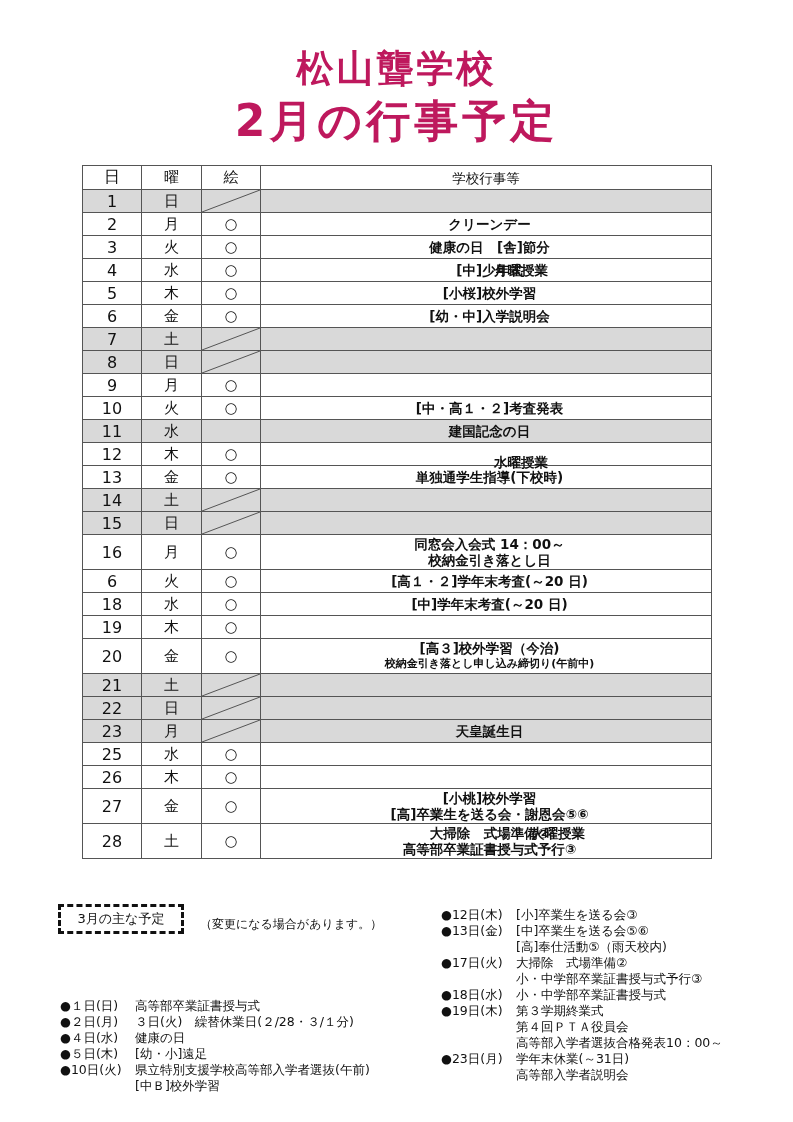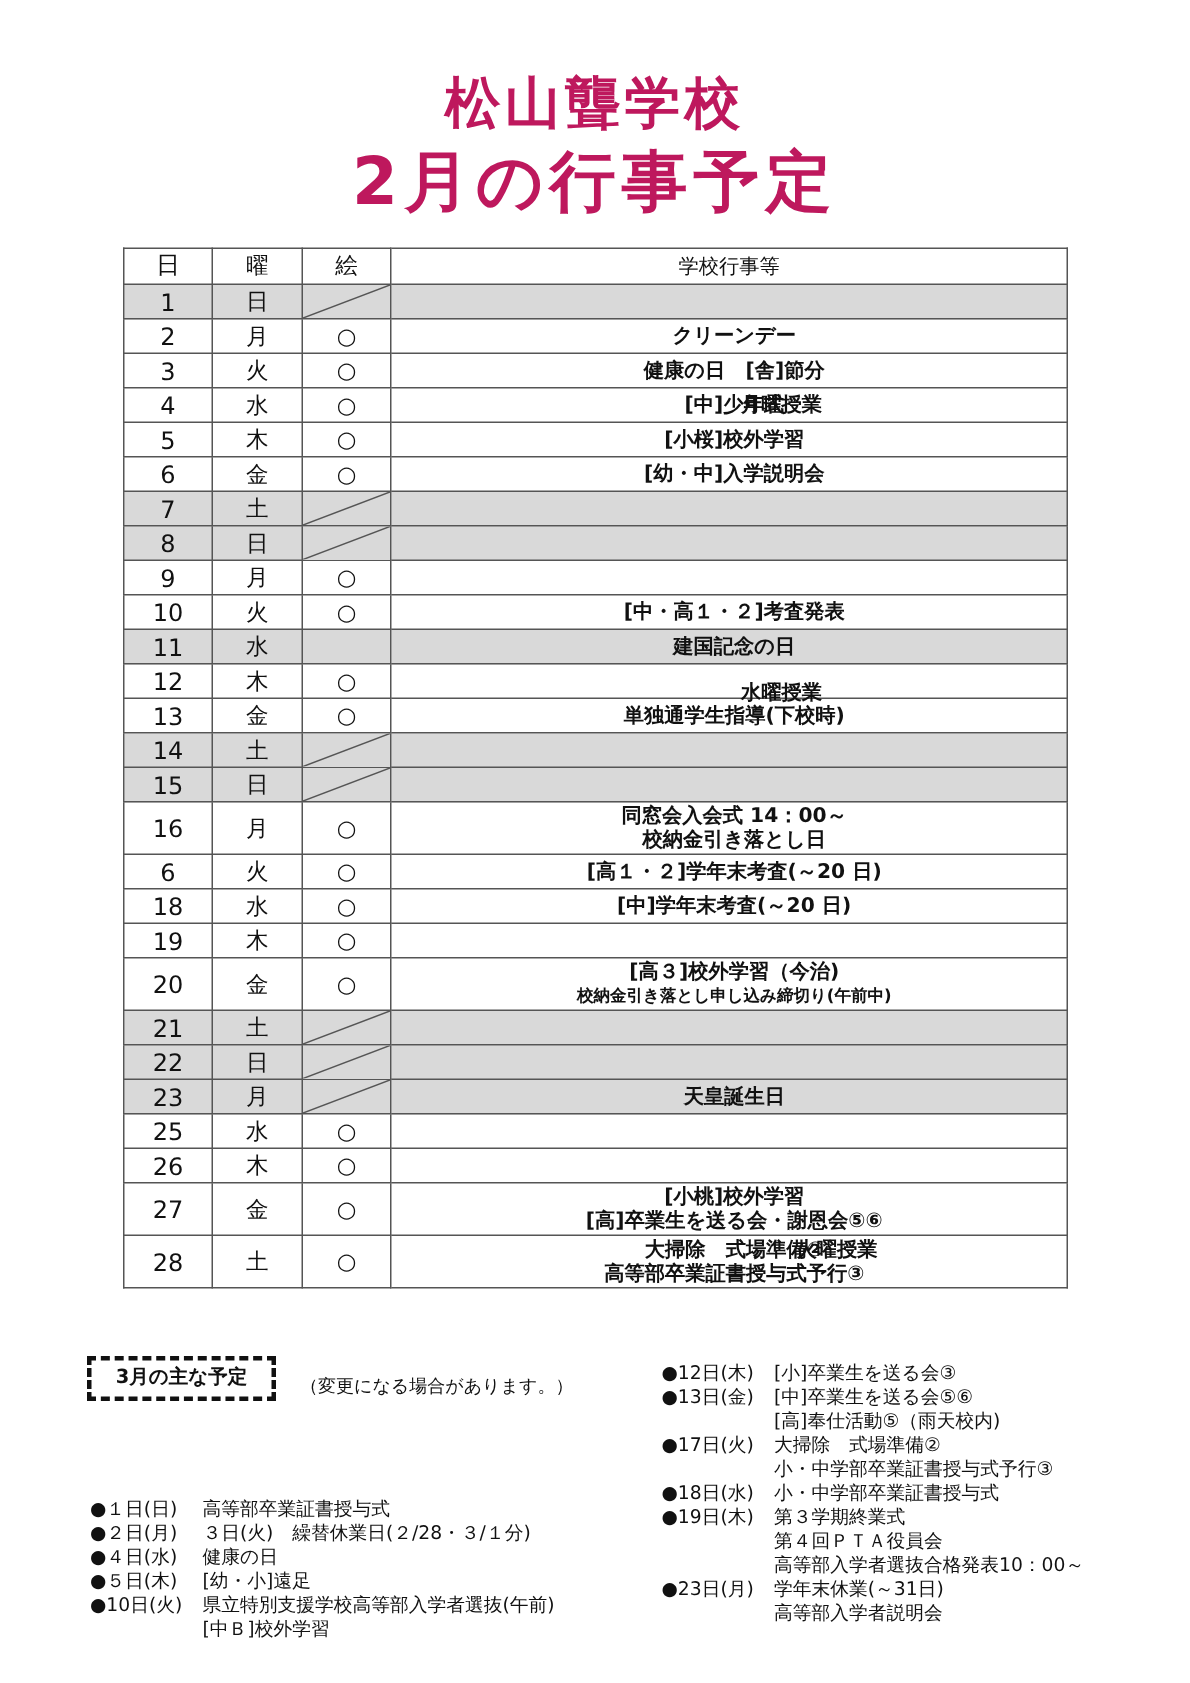--- a/index.html
+++ b/index.html
@@ -13,21 +13,21 @@
   .c-day { width:58px; text-align:center; font-size:16px; }
   .c-wd { width:59px; text-align:center; font-size:15px; }
   .c-bus { width:58px; text-align:center; font-size:15px; position:relative; }
   .c-ev { text-align:center; padding-left:7px !important; font-size:13.5px; line-height:16px;font-weight:bold; }
   tr.hol td { background:#d9d9d9; }
   tr.tall td { height:34px; }
   .slash { position:absolute; left:0; top:0; width:100%; height:100%; }
   .right-note { position:absolute;margin-left:48px; }
   .ev-wrap { position:relative; }
   .small { font-size:11px; }
-  .note-box { position:absolute; left:58px; top:904px; width:126px; height:30px; border:3px dashed #111; box-sizing:border-box; font-weight:bold; font-size:13px; text-align:center; line-height:24px; }
+  .note-box { position:absolute; left:58px; top:904px; width:126px; height:30px; border:3px dashed #111; box-sizing:border-box; font-weight:normal; font-size:13px; text-align:center; line-height:24px; }
   .note-sub { position:absolute; left:200px; top:916px; font-size:12px; }
   .list { position:absolute; font-size:12.5px; line-height:16px; }
   .list .it { display:flex; }
   .list .d { width:75px; white-space:nowrap; }
   .list .d.blank { visibility:hidden; }
   .list .tx { white-space:nowrap; }
 </style>
 </head>
 <body>
 

